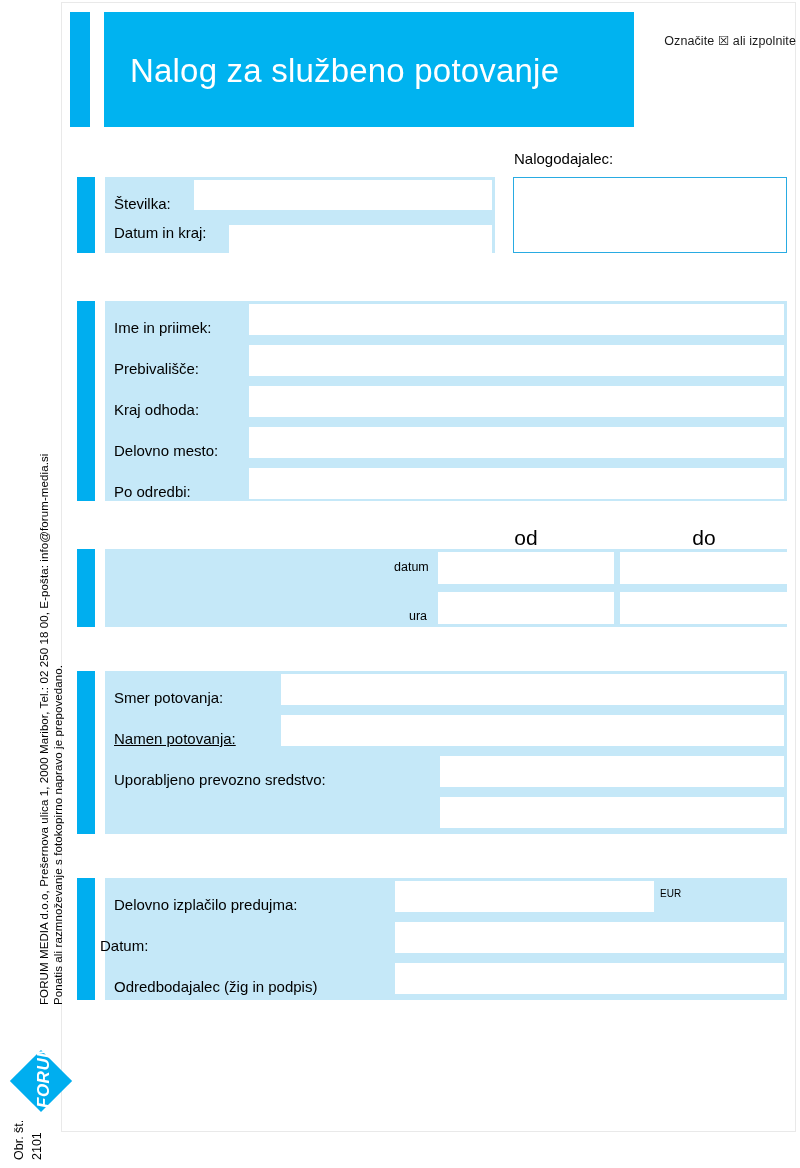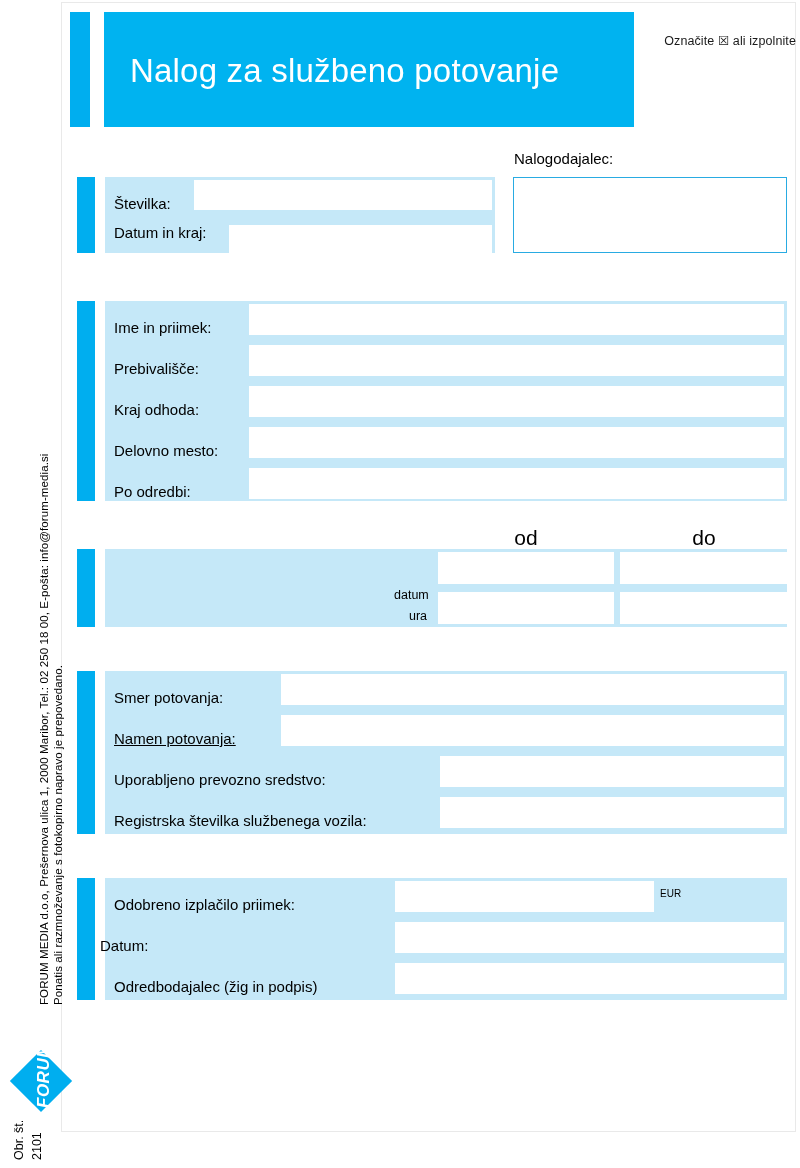--- a/index.html
+++ b/index.html
@@ -226,47 +226,46 @@
 
   <div class="row-label" style="left:114px; top:475px;">Po odredbi:</div>
   <div class="field" style="left:249px; top:468px; width:535px; height:31px;"></div>
 
   <div class="col-head" style="left:438px; top:526px; width:176px;">od</div>
   <div class="col-head" style="left:620px; top:526px; width:168px;">do</div>
 
   <div class="accent-bar" style="left:77px; top:549px; height:78px;"></div>
   <div class="panel" style="left:105px; top:549px; width:682px; height:78px;"></div>
 
-  <div class="row-label small" style="left:394px; top:580px;">datum</div>
+  <div class="row-label small" style="left:394px; top:552px;">datum</div>
   <div class="field" style="left:438px; top:552px; width:176px; height:32px;"></div>
   <div class="field" style="left:620px; top:552px; width:168px; height:32px;"></div>
 
   <div class="row-label small" style="left:409px; top:601px;">ura</div>
   <div class="field" style="left:438px; top:592px; width:176px; height:32px;"></div>
   <div class="field" style="left:620px; top:592px; width:168px; height:32px;"></div>
 
   <div class="accent-bar" style="left:77px; top:671px; height:163px;"></div>
   <div class="panel" style="left:105px; top:671px; width:682px; height:163px;"></div>
 
   <div class="row-label" style="left:114px; top:681px;">Smer potovanja:</div>
   <div class="field" style="left:281px; top:674px; width:503px; height:31px;"></div>
 
   <div class="row-label" style="left:114px; top:722px;text-decoration:underline;">Namen potovanja:</div>
   <div class="field" style="left:281px; top:715px; width:503px; height:31px;"></div>
 
   <div class="row-label" style="left:114px; top:763px;">Uporabljeno prevozno sredstvo:</div>
   <div class="field" style="left:440px; top:756px; width:344px; height:31px;"></div>
 
-  <div class="row-label" style="left:114px; top:804px;">Registrska številka službenega vozila:</div>
   <div class="field" style="left:440px; top:797px; width:344px; height:31px;"></div>
 
   <div class="accent-bar" style="left:77px; top:878px; height:122px;"></div>
   <div class="panel" style="left:105px; top:878px; width:682px; height:122px;"></div>
 
-  <div class="row-label" style="left:114px; top:888px;">Odobreno izplačilo priimek:</div>
+  <div class="row-label" style="left:114px; top:888px;">Delovno izplačilo predujma:</div>
   <div class="field" style="left:395px; top:881px; width:259px; height:31px;"></div>
   <div class="eur-label" style="left:660px; top:888px;">EUR</div>
 
   <div class="row-label" style="left:100px; top:929px;">Datum:</div>
   <div class="field" style="left:395px; top:922px; width:389px; height:31px;"></div>
 
   <div class="row-label" style="left:114px; top:970px;">Odredbodajalec (žig in podpis)</div>
   <div class="field" style="left:395px; top:963px; width:389px; height:31px;"></div>
 
   <div class="vtext" style="left:38px; top:1005px;">FORUM MEDIA d.o.o, Prešernova ulica 1, 2000 Maribor, Tel.: 02 250 18 00, E-pošta: info@forum-media.si</div>

